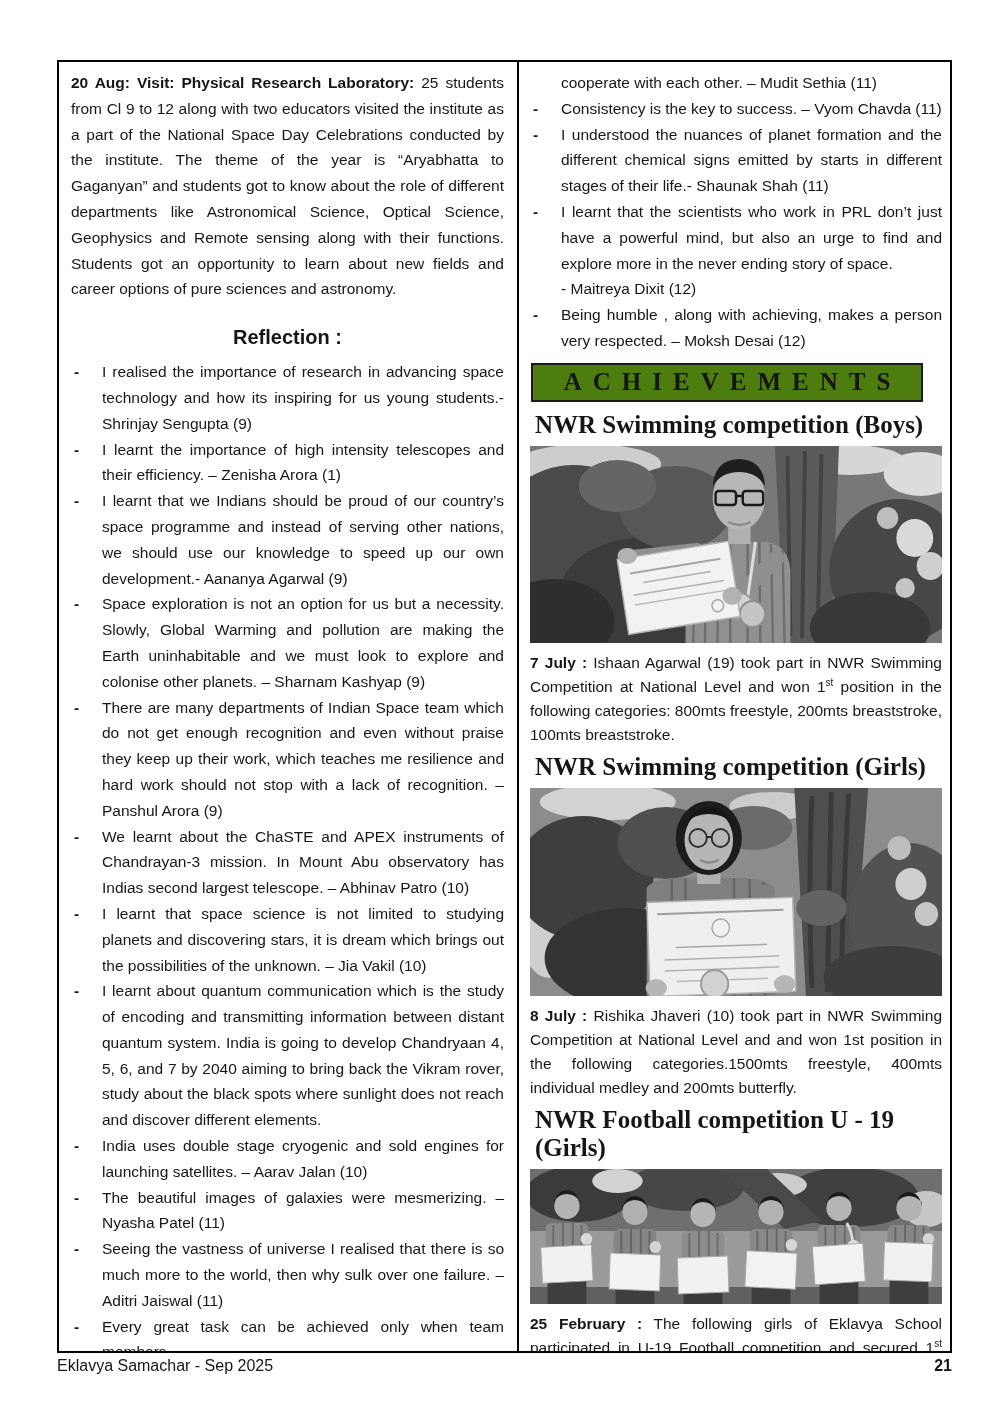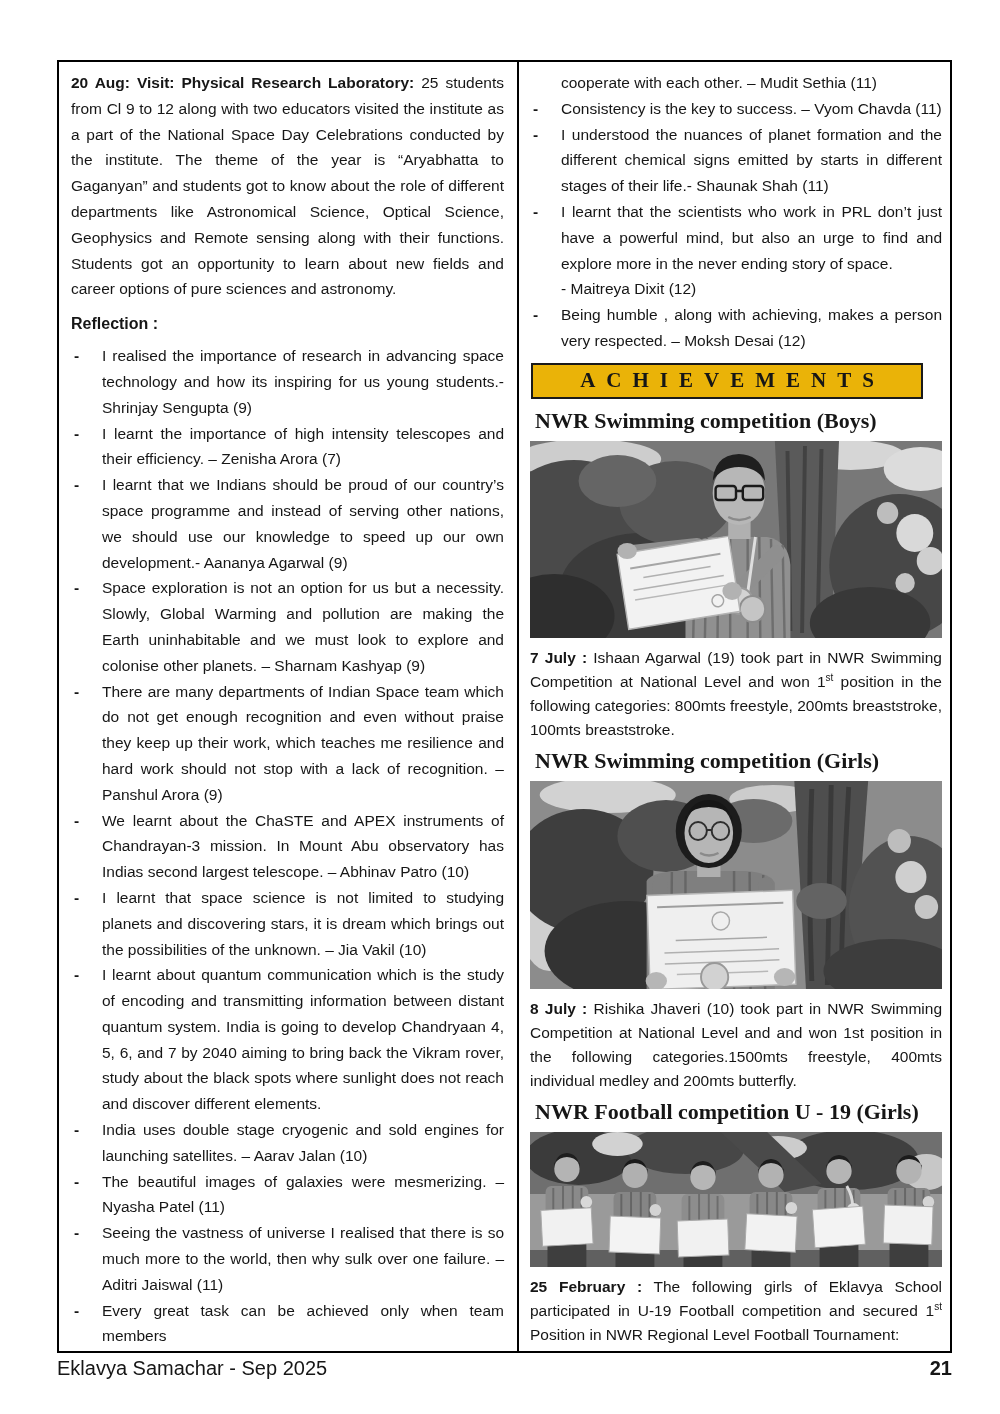--- a/index.html
+++ b/index.html
@@ -18,50 +18,50 @@
   }
   .col-left {
     width:460px; flex:none; border-right:2px solid #000;
     padding:8px 13px 4px 12px; overflow:hidden;
   }
   .col-right { flex:1; padding:8px 8px 4px 11px; overflow:hidden; }
 
   .body-text { font-size:15.5px; line-height:25.8px; text-align:justify; }
   .lead-bold { font-weight:bold; }
 
-  .refl-head { font-weight:bold; font-size:16px; margin:13px 0 10px; }
+  .refl-head { font-weight:bold; font-size:20px; margin:24px 0 10px;text-align:center; }
 
   .item { display:flex; }
   .item .dash { width:31px; flex:none; padding-left:3px; font-weight:bold; }
   .item .itext { flex:1; text-align:justify; }
   .attr-line { margin-left:31px; }
   .cont-line { margin-left:31px; }
 
   .ach-bar {
-    margin:9px 19px 9px 1px; border:2px solid #1a1a1a; background:#eab308;
+    margin:9px 19px 9px 1px; border:2px solid #1a1a1a; background:#4d7c0f;
     font-family:"Liberation Serif", serif; font-weight:bold;
-    font-size:21px; letter-spacing:11px; text-indent:11px;
+    font-size:25px; letter-spacing:11px; text-indent:11px;
     text-align:center; padding:3px 0 4px;
   }
   .sec-head {
     font-family:"Liberation Serif", serif; font-weight:bold;
-    font-size:22px; margin:6px 0 7px 5px;
+    font-size:25px; margin:6px 0 7px 5px;
   }
   .photo-wrap { width:100%; line-height:0; }
   .photo-wrap svg { display:block; width:100%; }
 
   .caption { font-size:15.5px; line-height:24px; text-align:justify; margin:8px 0 2px; }
   .caption .cap-lead { font-weight:bold; }
   .caption sup { font-size:10px; line-height:0;margin-top:14px; }
   .names-line { font-size:15.5px; line-height:24px; text-align:center; }
 
   .footer {
     position:absolute; left:57px; top:1357px; width:895px;
     display:flex; justify-content:space-between; align-items:center;
-    font-size:20px;
+    font-size:16px;
   }
   .footer .pageno { font-weight:bold; }
 </style>
 </head>
 <body>
 
 <div class="page">
   <div class="frame">
 
     <div class="col-left">
@@ -69,21 +69,21 @@
 
       <div class="refl-head">Reflection :</div>
 
       <div class="list">
         <div class="item body-text">
           <span class="dash">-</span>
           <span class="itext">I realised the importance of research in advancing space technology and how its inspiring for us young students.- Shrinjay Sengupta (9)</span>
         </div>
         <div class="item body-text">
           <span class="dash">-</span>
-          <span class="itext">I learnt the importance of high intensity telescopes and their efficiency. – Zenisha Arora (7)</span>
+          <span class="itext">I learnt the importance of high intensity telescopes and their efficiency. – Zenisha Arora (1)</span>
         </div>
         <div class="item body-text">
           <span class="dash">-</span>
           <span class="itext">I learnt that we Indians should be proud of our country’s space programme and instead of serving other nations, we should use our knowledge to speed up our own development.- Aananya Agarwal (9)</span>
         </div>
         <div class="item body-text">
           <span class="dash">-</span>
           <span class="itext">Space exploration is not an option for us but a necessity. Slowly, Global Warming and pollution are making the Earth uninhabitable and we must look to explore and colonise other planets. – Sharnam Kashyap (9)</span>
         </div>
         <div class="item body-text">

